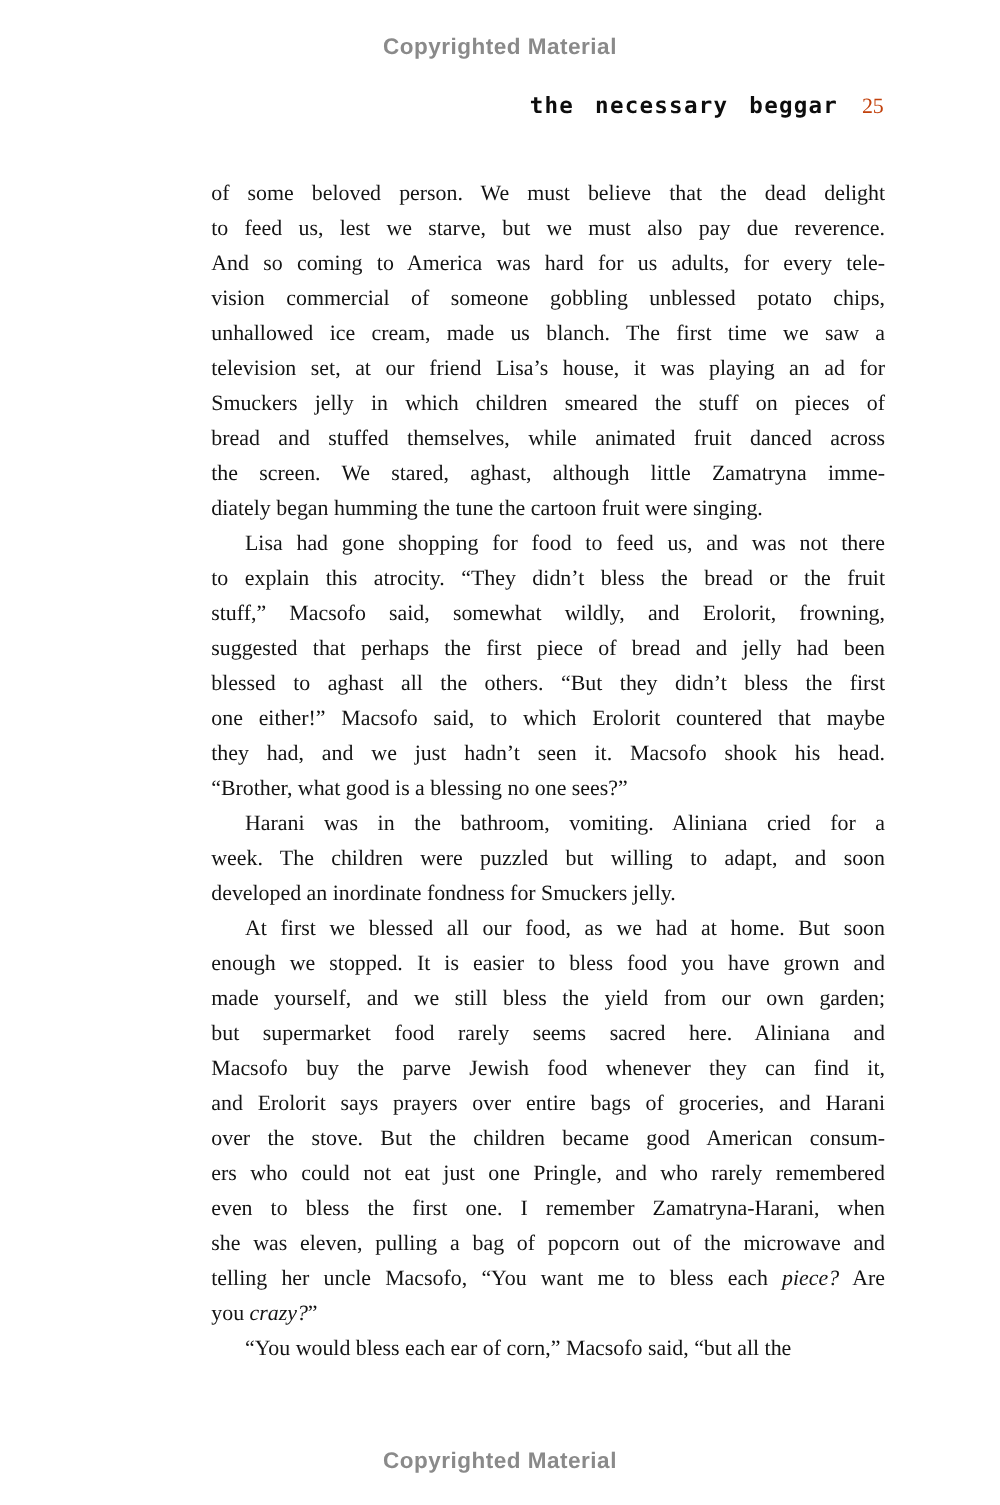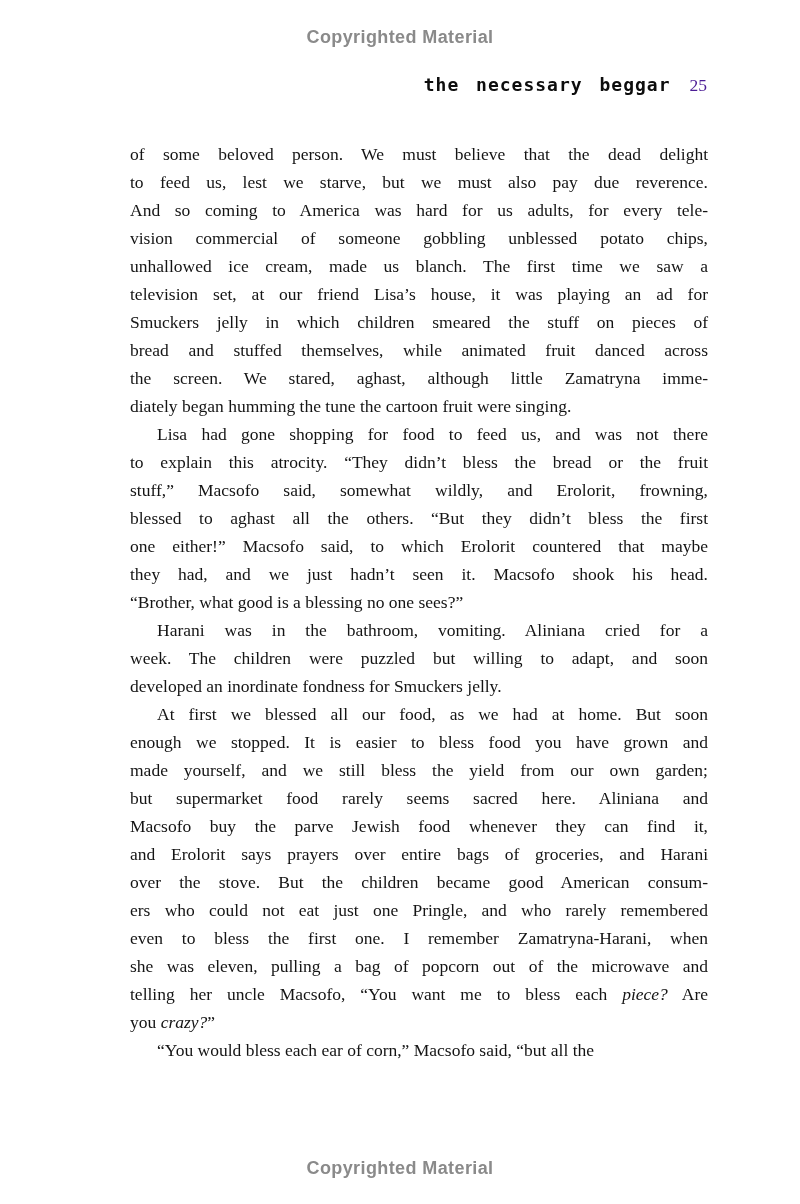--- a/index.html
+++ b/index.html
@@ -41,37 +41,38 @@
     font-family: "DejaVu Sans Mono", monospace;
     font-weight: bold;
     font-size: 18px;
     letter-spacing: 1px;
     word-spacing: 5px;
     color: #0d0d0d;
   }
   .running-head .page-number {
     font-family: "Liberation Serif", "DejaVu Serif", serif;
     font-size: 17.5px;
-    color: #4c1d95;
+    color: #c2410c;
     margin-left: 19px;
   }
 
   .body-text {
     position: absolute;
     top: 140px;
     left: 130px;
     width: 578px;
     color: #141414;
     font-size: 17.5px;
     line-height: 28px;
   }
   .line {
     text-align: justify;
     text-align-last: justify;
     white-space: nowrap; 
+    margin-left: 39px;
   }
   .line.last {
     text-align-last: left;
   }
   .line.indent {
     padding-left: 27px;
   }
   .italic {
     font-style: italic;
   }
@@ -97,20 +98,21 @@
         <div class="line"><span>television set, at our friend Lisa’s house, it was playing an ad for</span></div>
         <div class="line"><span>Smuckers jelly in which children smeared the stuff on pieces of</span></div>
         <div class="line"><span>bread and stuffed themselves, while animated fruit danced across</span></div>
         <div class="line"><span>the screen. We stared, aghast, although little Zamatryna imme-</span></div>
         <div class="line last"><span>diately began humming the tune the cartoon fruit were singing.</span></div>
       </div>
       <div class="paragraph">
         <div class="line indent"><span>Lisa had gone shopping for food to feed us, and was not there</span></div>
         <div class="line"><span>to explain this atrocity. “They didn’t bless the bread or the fruit</span></div>
         <div class="line"><span>stuff,” Macsofo said, somewhat wildly, and Erolorit, frowning,</span></div>
+        <div class="line"><span>suggested that perhaps the first piece of bread and jelly had been</span></div>
         <div class="line"><span>blessed to aghast all the others. “But they didn’t bless the first</span></div>
         <div class="line"><span>one either!” Macsofo said, to which Erolorit countered that maybe</span></div>
         <div class="line"><span>they had, and we just hadn’t seen it. Macsofo shook his head.</span></div>
         <div class="line last"><span>“Brother, what good is a blessing no one sees?”</span></div>
       </div>
       <div class="paragraph">
         <div class="line indent"><span>Harani was in the bathroom, vomiting. Aliniana cried for a</span></div>
         <div class="line"><span>week. The children were puzzled but willing to adapt, and soon</span></div>
         <div class="line last"><span>developed an inordinate fondness for Smuckers jelly.</span></div>
       </div>

